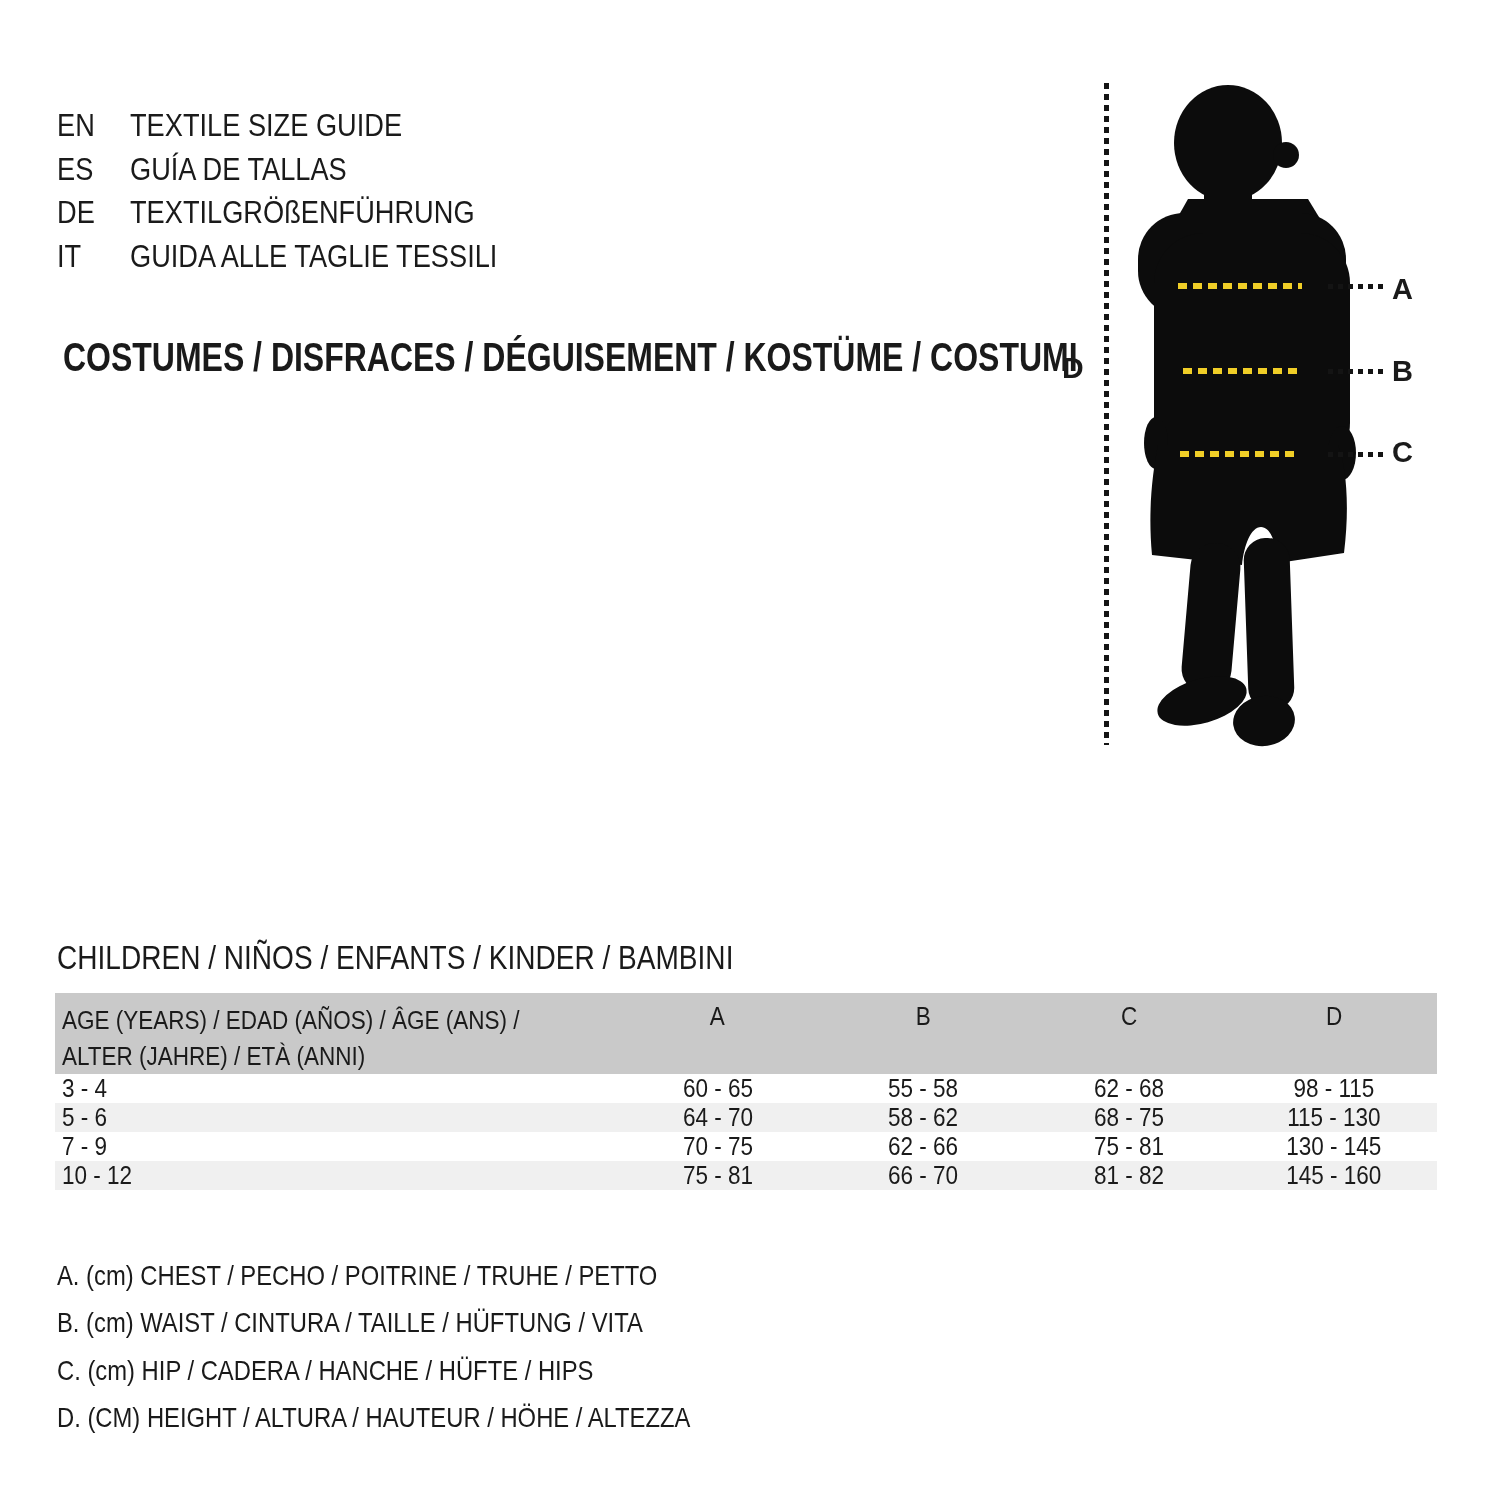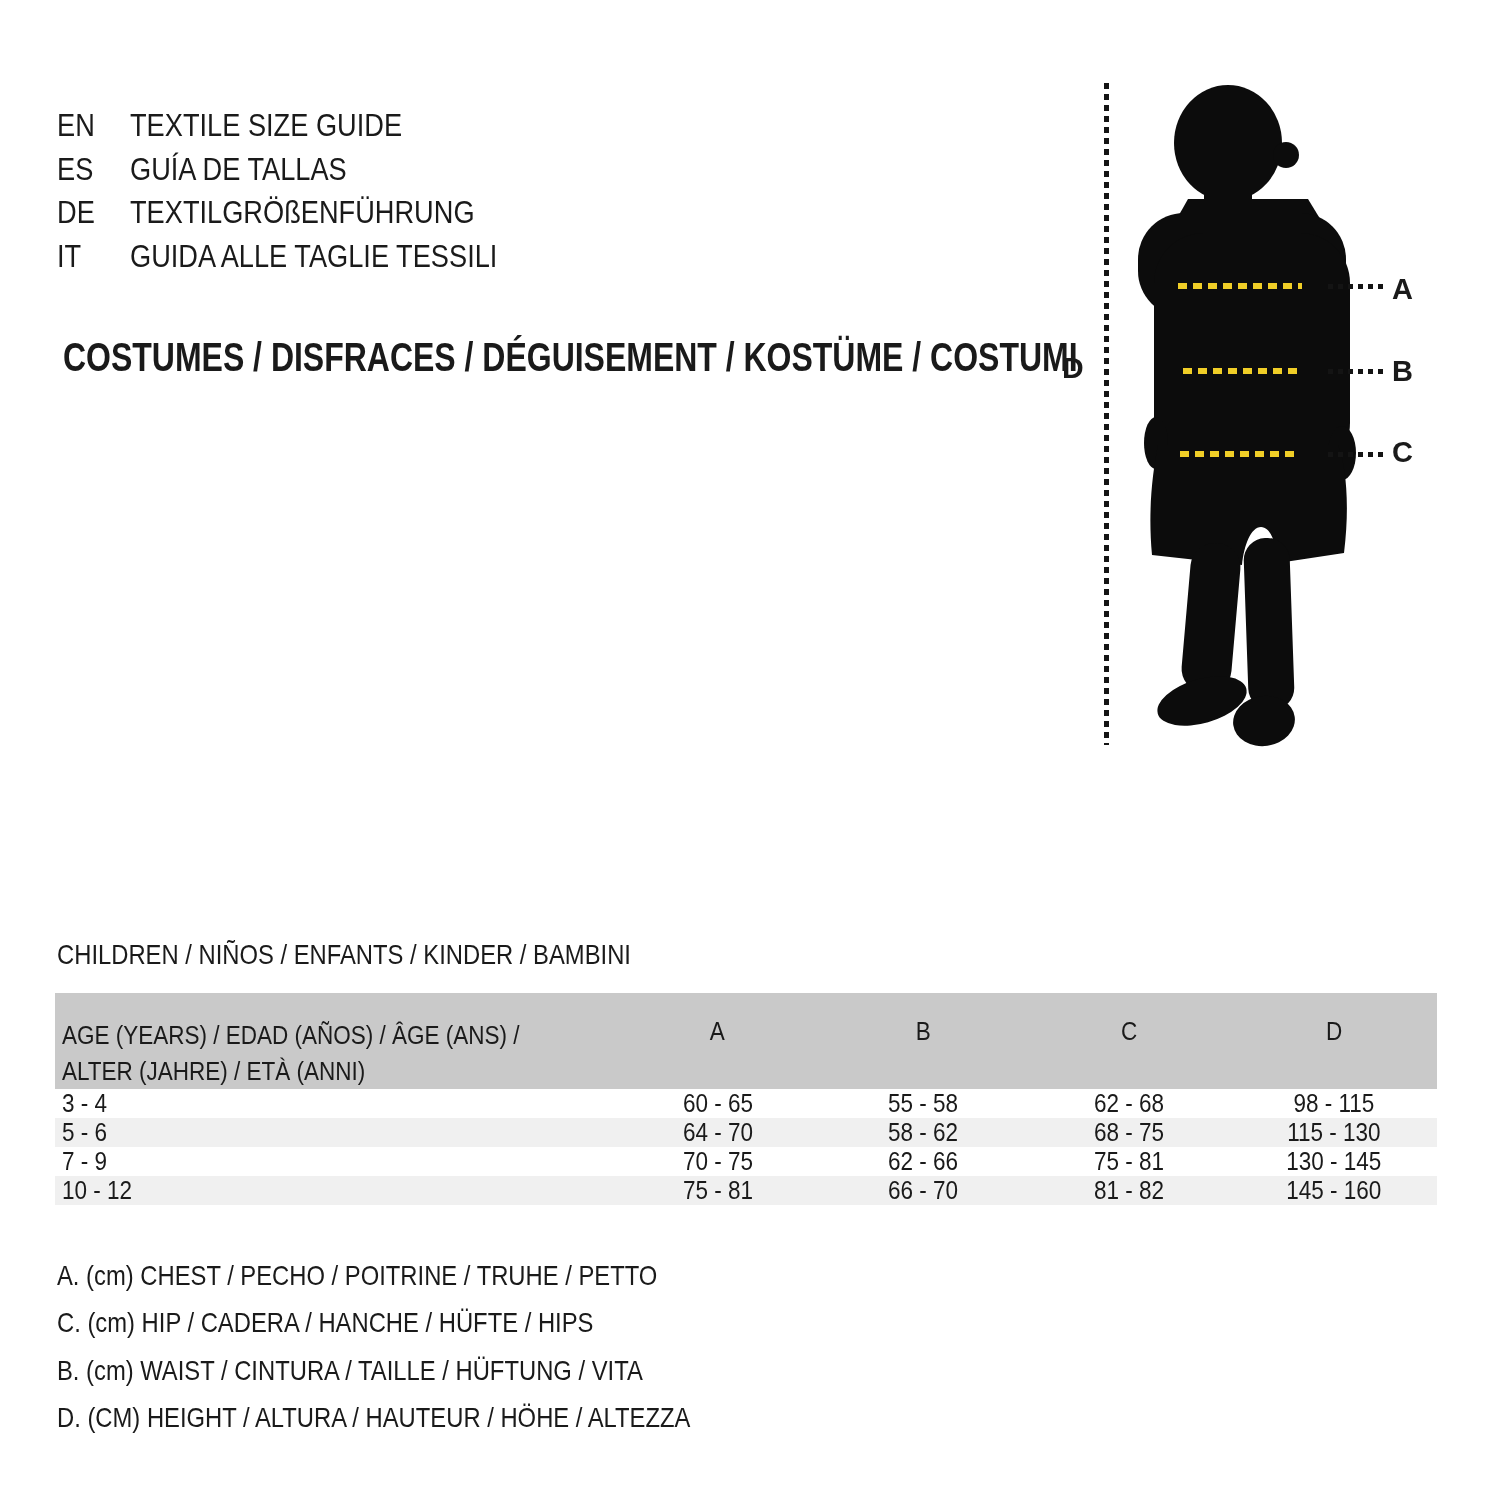--- a/index.html
+++ b/index.html
@@ -38,30 +38,30 @@
   .y-a { left:118px; top:208px; width:124px; }
   .y-b { left:123px; top:293px; width:117px; }
   .y-c { left:120px; top:376px; width:120px; }
   .l-a { left:268px; top:209px; width:58px; }
   .l-b { left:268px; top:294px; width:58px; }
   .l-c { left:268px; top:377px; width:58px; }
   .m-label { position:absolute; left:332px; width:44px; height:34px; font-size:29px; font-weight:bold; line-height:34px; }
   .m-a { top:197px; } .m-b { top:279px; } .m-c { top:360px; }
 
   
-  .children-heading { position:absolute; left:57px; top:939px; font-size:28px; font-weight:normal; }
+  .children-heading { position:absolute; left:57px; top:939px; font-size:33px; font-weight:normal; }
 
   table.size-table {
     position:absolute; left:55px; top:993px; width:1382px;
     border-collapse:collapse; table-layout:fixed; font-size:25px;
   }
   .size-table col.age-col { width:560px; }
   .size-table col.num-col { width:205.5px; }
   .size-table thead tr { background:#C9C9C9; height:73px; }
-  .size-table th { font-weight:normal; vertical-align:top; text-align:center; padding-top:24px; }
+  .size-table th { font-weight:normal; vertical-align:top; text-align:center; padding-top:9px; }
   .size-table th.age-th { text-align:left; padding-left:7px; line-height:36px; }
   .size-table tbody tr { height:18px; }
   .size-table tbody tr.stripe { background:#F0F0F0;margin-left:48px; }
   .size-table td { text-align:center; vertical-align:middle; }
   .size-table td.age-td { text-align:left; padding-left:7px; }
 
   
   .legend { position:absolute; left:57px; top:1242px; list-style:none; font-size:28px;margin-top:10px; }
   .legend li { height:47.5px; display:flex; align-items:center; }
 </style>
@@ -180,21 +180,21 @@
       <td><span class="condc">145 - 160</span></td>
     </tr>
   </tbody>
 </table>
 
 <ul class="legend">
   <li>
       <span class="cond">A. (cm) CHEST / PECHO / POITRINE / TRUHE / PETTO</span>
     </li>
   <li>
+      <span class="cond">B. (cm) WAIST / CINTURA / TAILLE / HÜFTUNG / VITA</span>
+    </li>
+  <li>
       <span class="cond">C. (cm) HIP / CADERA / HANCHE / HÜFTE / HIPS</span>
     </li>
   <li>
-      <span class="cond">B. (cm) WAIST / CINTURA / TAILLE / HÜFTUNG / VITA</span>
-    </li>
-  <li>
       <span class="cond">D. (CM) HEIGHT / ALTURA / HAUTEUR / HÖHE / ALTEZZA</span>
     </li>
 </ul>
 
 </body></html>

